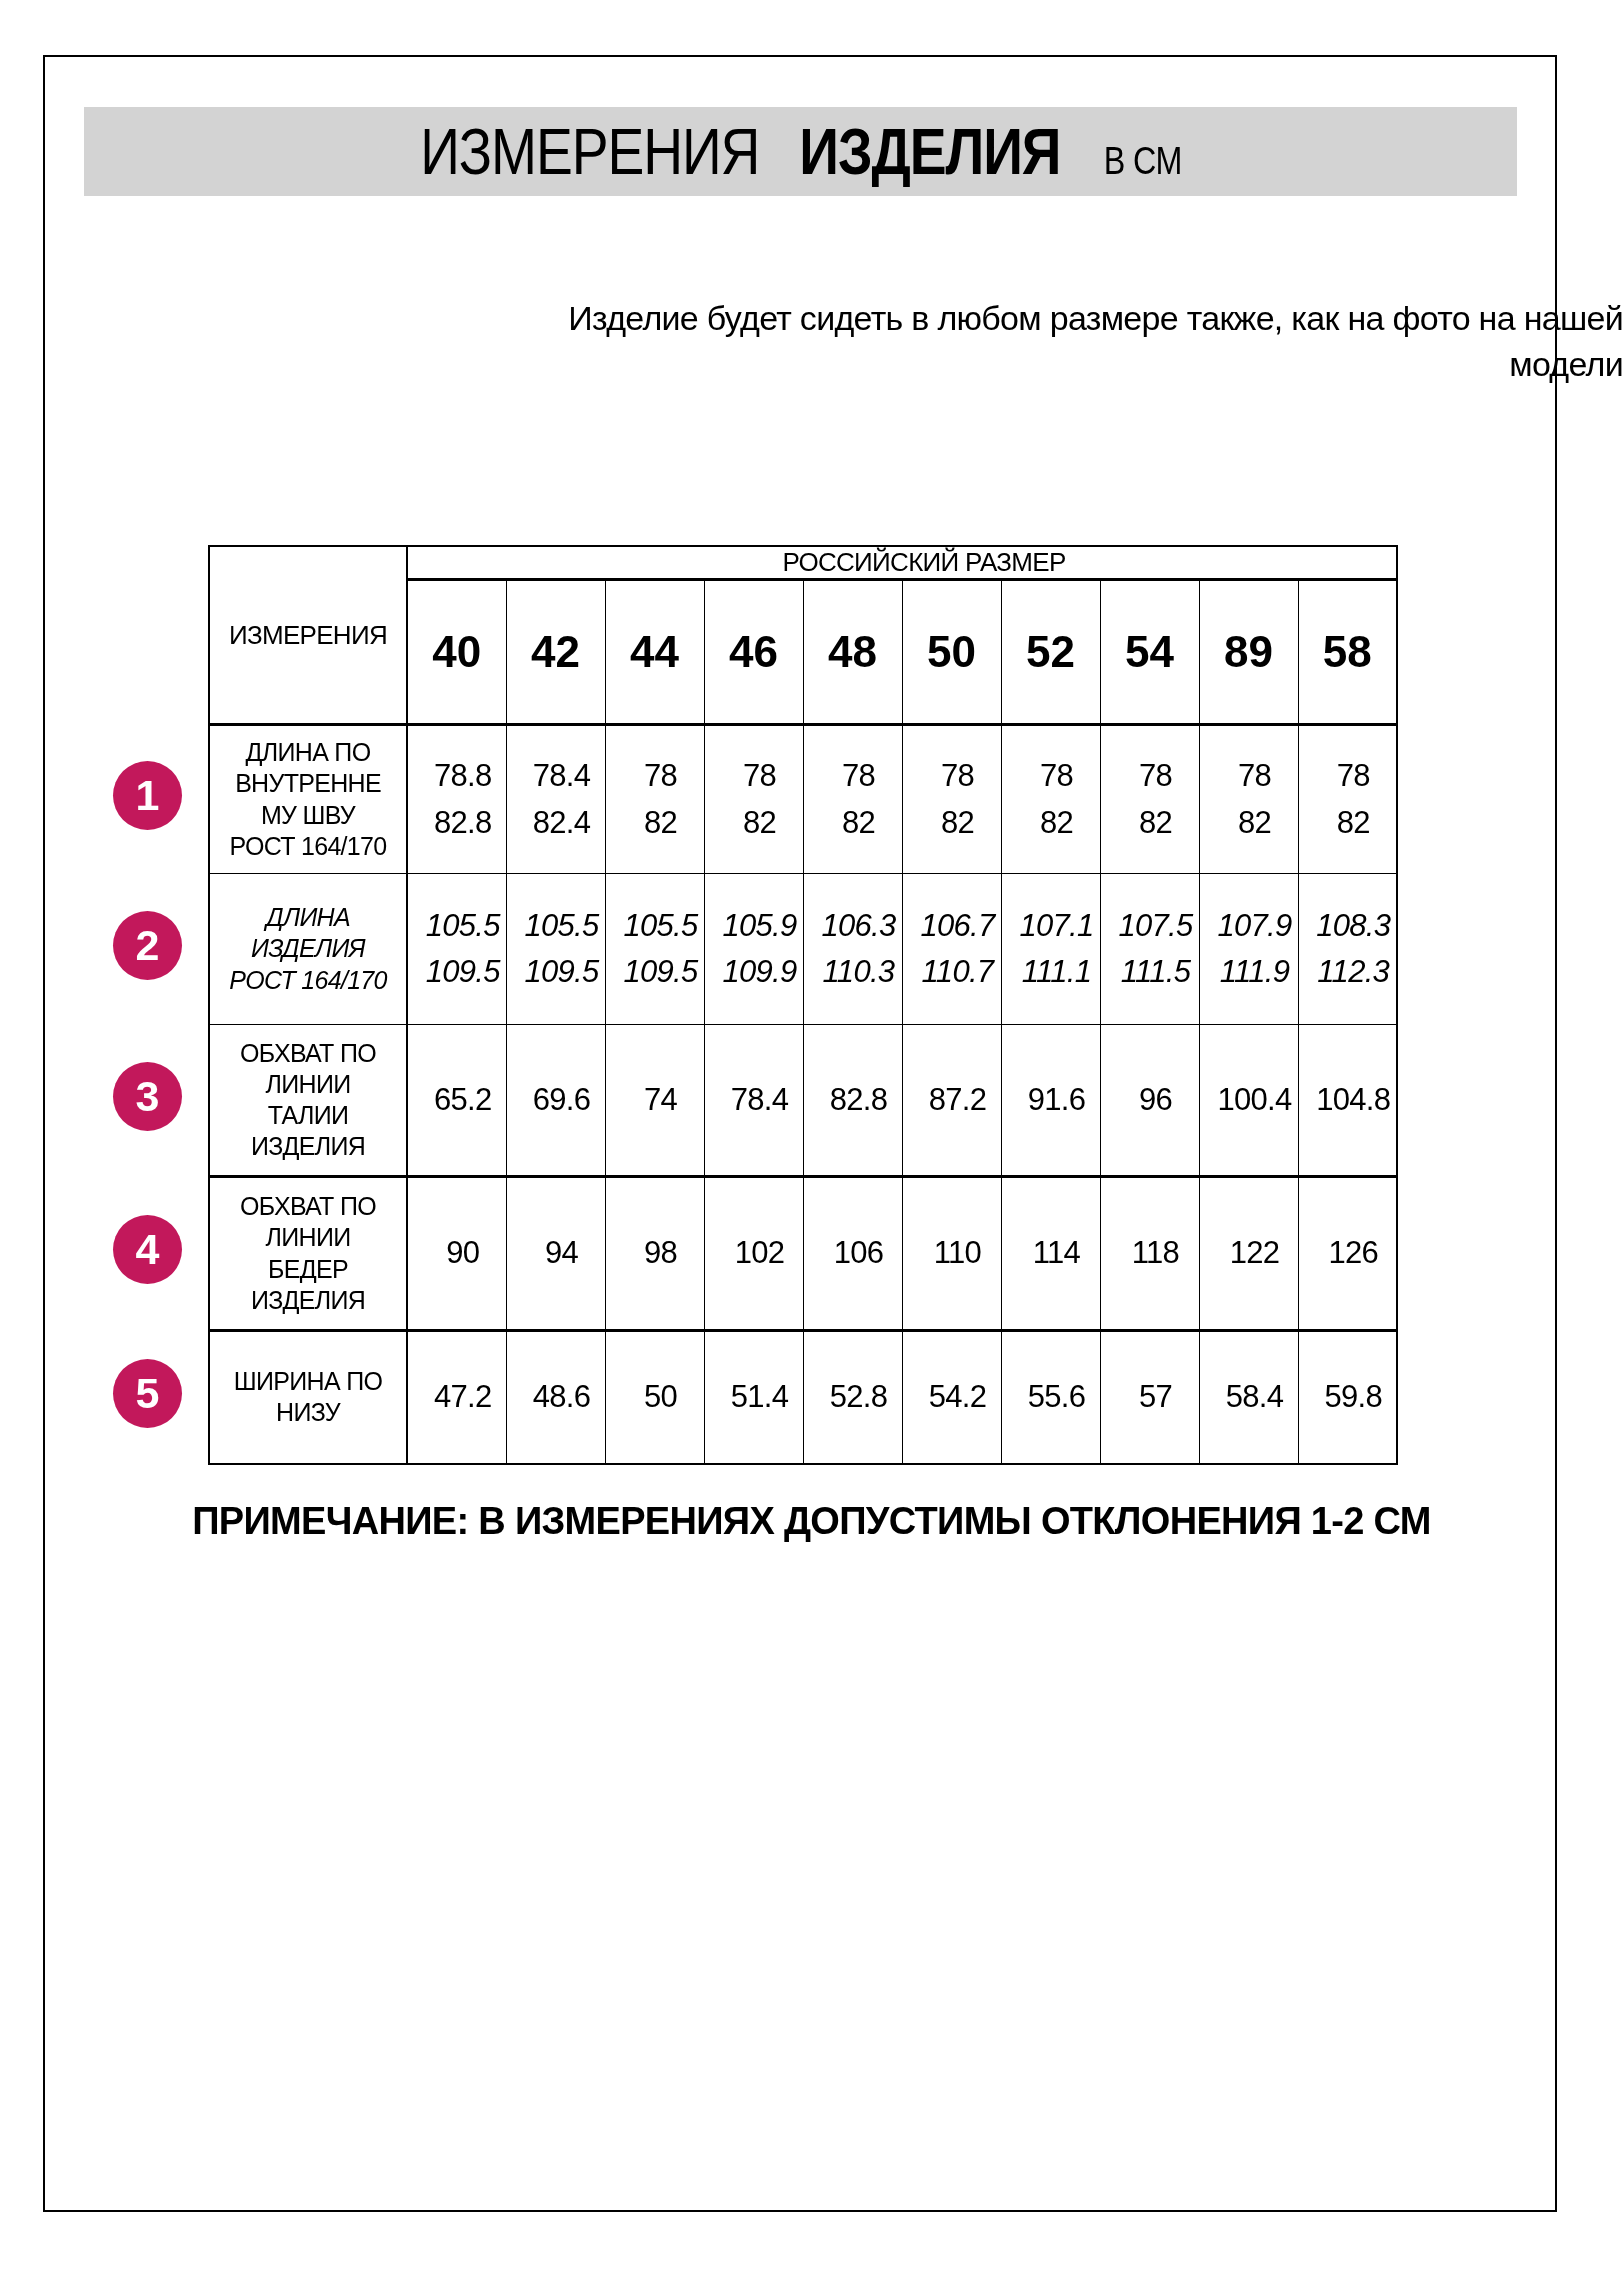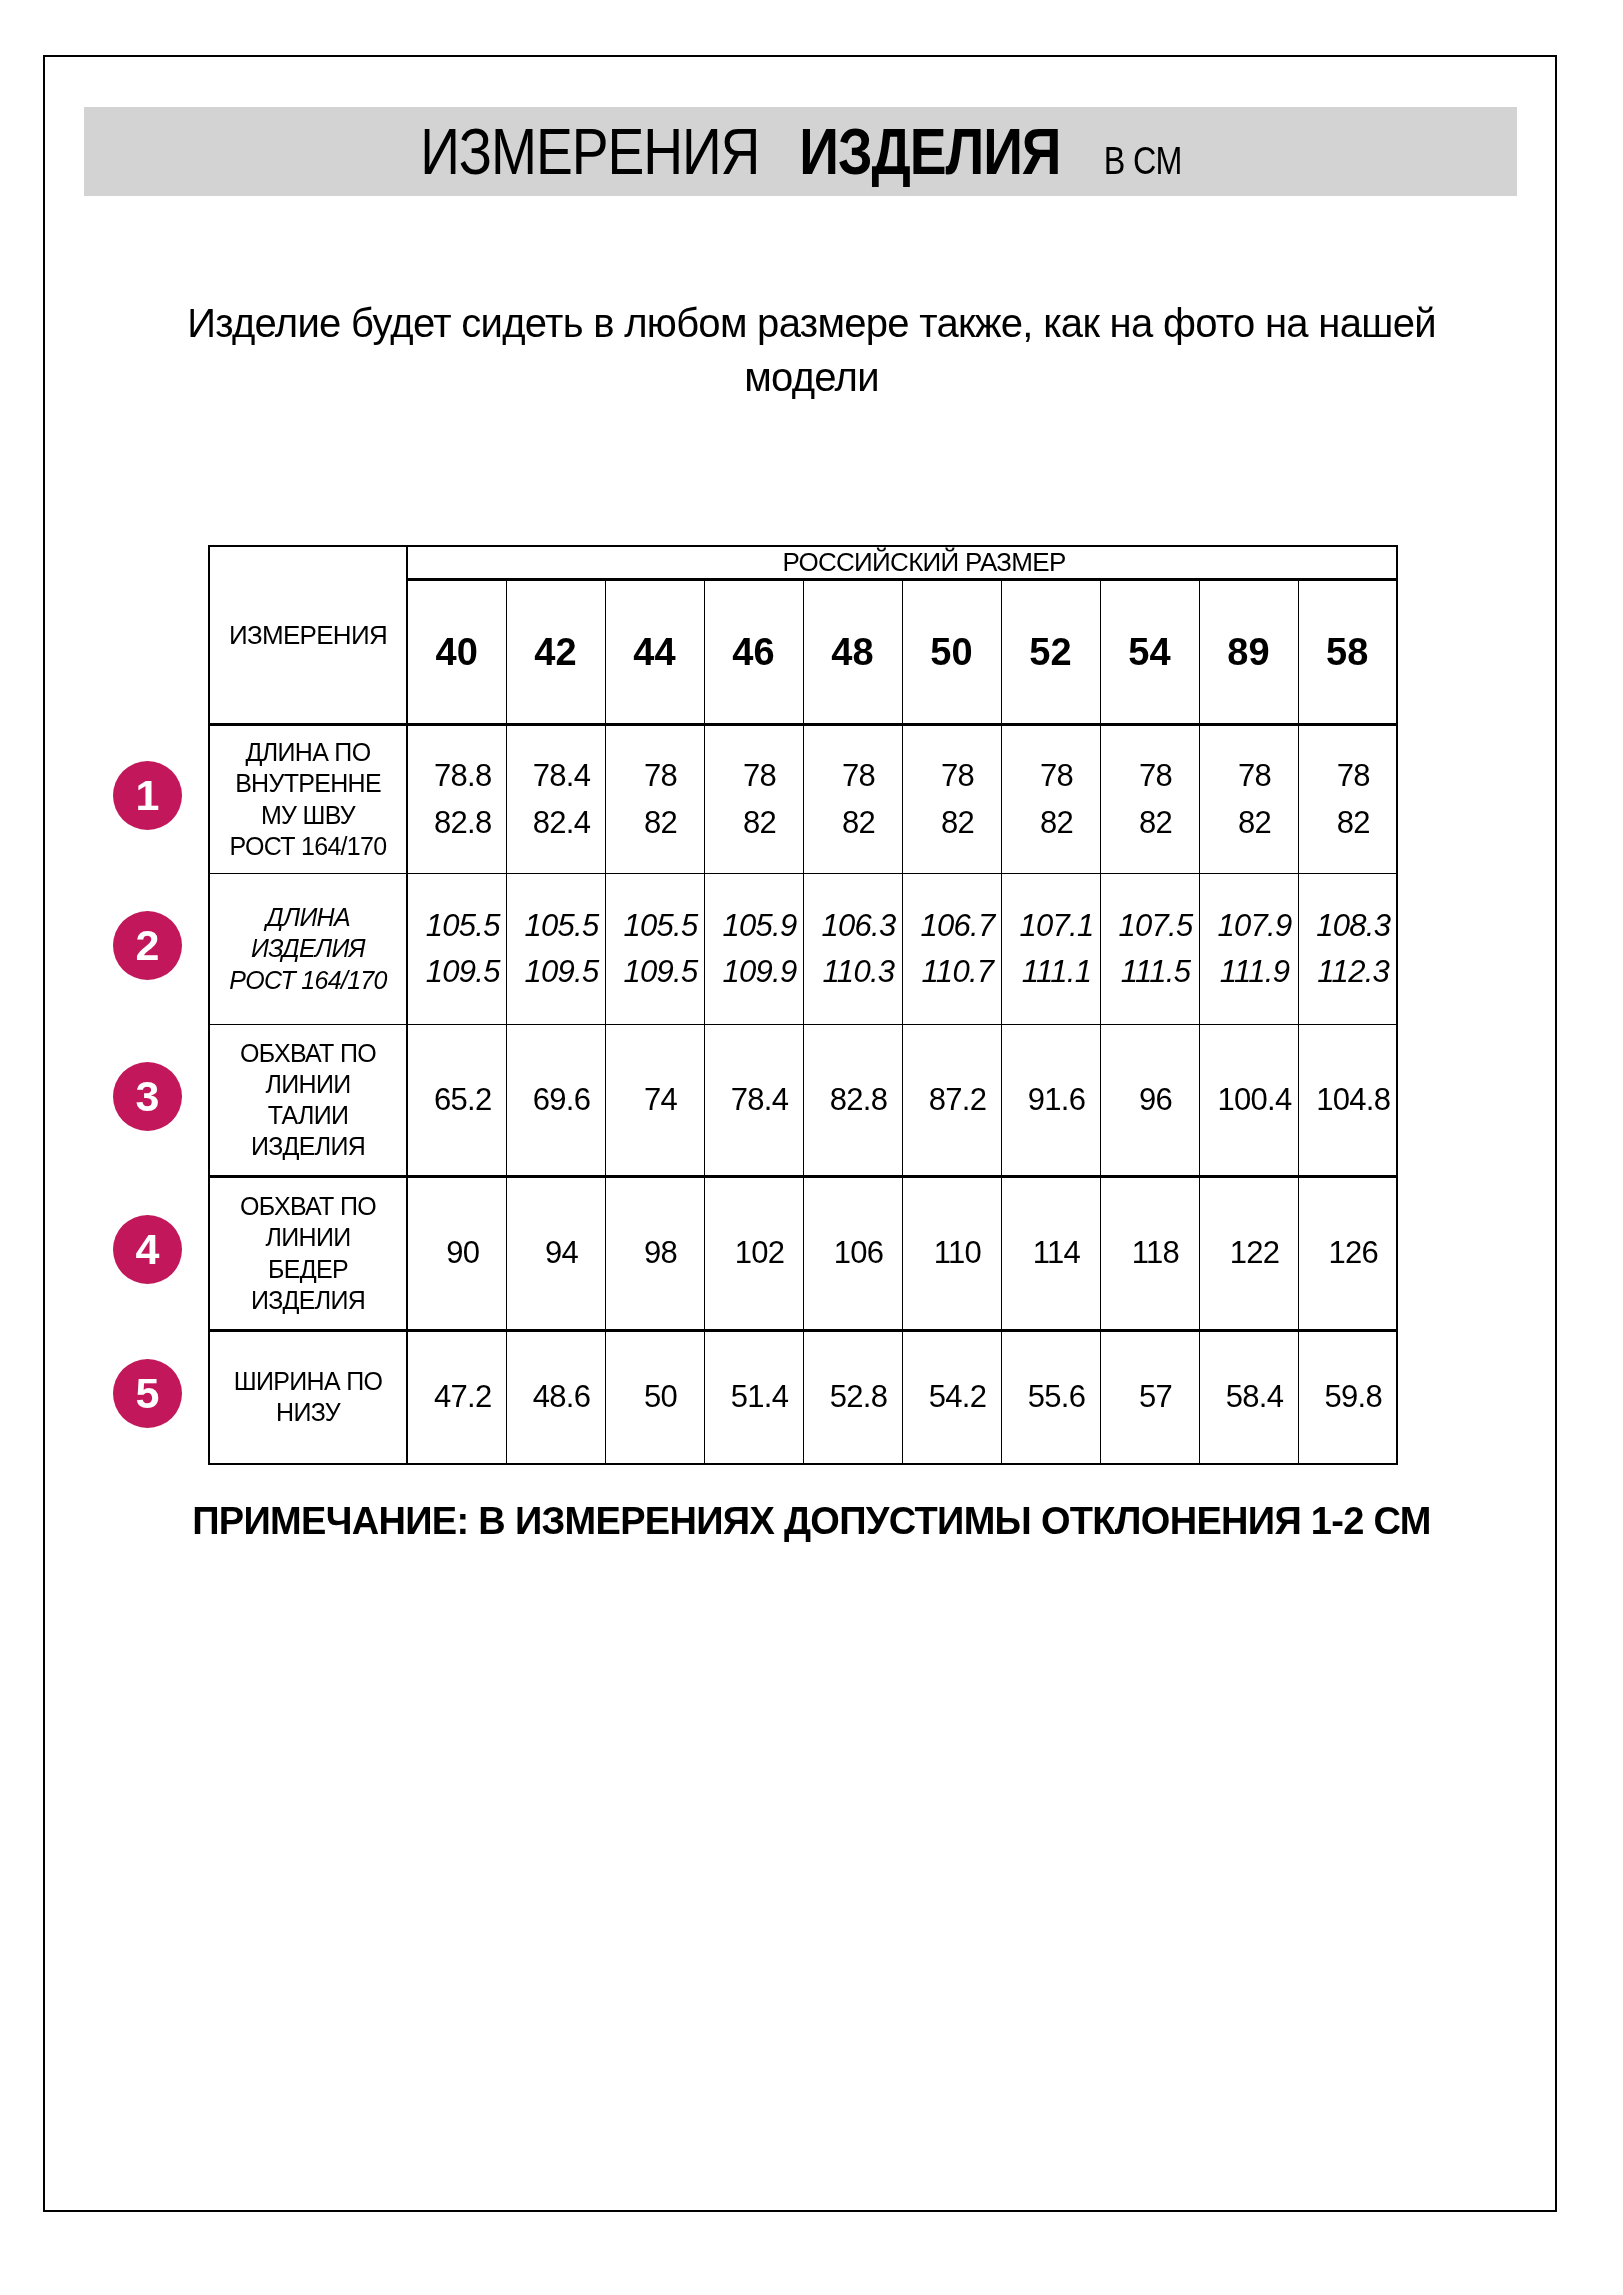--- a/index.html
+++ b/index.html
@@ -14,43 +14,43 @@
   .title-band{
     position:absolute;left:84px;top:107px;width:1433px;height:89px;
     display:flex;align-items:center;justify-content:center;
   }
   .title-inner{display:flex;align-items:baseline;transform:scaleX(0.85);transform-origin:center;white-space:nowrap;}
   .t-main{font-size:65px;letter-spacing:-1.3px;}
   .t-bold{font-size:65px;font-weight:bold;margin-left:47px;letter-spacing:-1.3px;}
   .t-unit{font-size:38px;margin-left:51px;letter-spacing:-0.7px;}
   .article{position:absolute;top:226px;left:0;width:1623px;text-align:center;font-size:42px;}
   .subtitle{
-    position:absolute;top:296px;left:0;width:1623px;text-align:center;
-    font-size:40px;line-height:1.35;white-space:pre-line;letter-spacing:-0.7px;
+    position:absolute;top:296px;left:0;width:1623px;text-align:right;
+    font-size:34px;line-height:1.35;white-space:pre-line;letter-spacing:-0.7px;
   }
   .note{
     position:absolute;top:1500px;left:0;width:1623px;text-align:center;
     font-size:38px;font-weight:bold;letter-spacing:-0.7px;white-space:pre-line;
   }
   table.size-table{
     position:absolute;left:208px;top:545px;
     border-collapse:collapse;table-layout:fixed;
     border:2.6px solid #000;
   }
   .size-table td{
     border:1.3px solid #000;text-align:center;vertical-align:middle;
     padding:0;overflow:hidden;
   }
   .col-label{width:198px;}
   .col-size{width:99px;}
   td.c-mhead{border-bottom:3.3px solid #000;border-right:2px solid #000;font-size:26px;letter-spacing:-0.7px;}
   tr.r-group{height:30px;}
   td.c-group{border-bottom:3.3px solid #000;font-size:26px;letter-spacing:-0.7px;padding-left:44px;}
   tr.r-sizes{height:145px;}
-  tr.r-sizes td{border-bottom:3.3px solid #000;font-size:38px;font-weight:bold;}
+  tr.r-sizes td{border-bottom:3.3px solid #000;font-size:44px;font-weight:bold;}
   td.c-label{border-right:2px solid #000;font-size:25px;line-height:1.25;letter-spacing:-0.7px;}
   td.c-val{font-size:31px;line-height:1.5;letter-spacing:-0.7px;padding-left:12px;}
   .pre{white-space:pre-line;}
   tr.r1{height:149px;}
   tr.r2{height:151px;font-style:italic;}
   tr.r3{height:152px;}
   tr.r4{height:154px;}
   tr.r5{height:133px;}
   tr.r3 td,tr.r4 td{border-bottom:3.3px solid #000;}
   .badge{

